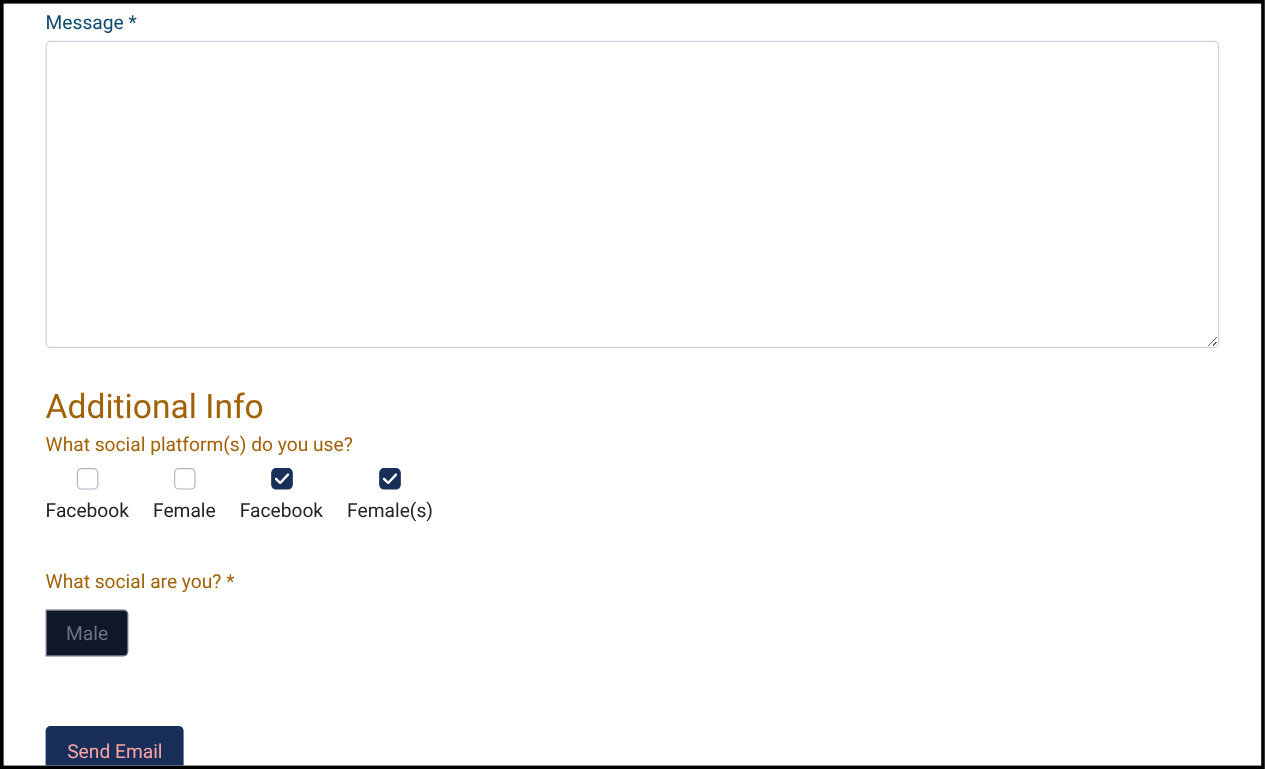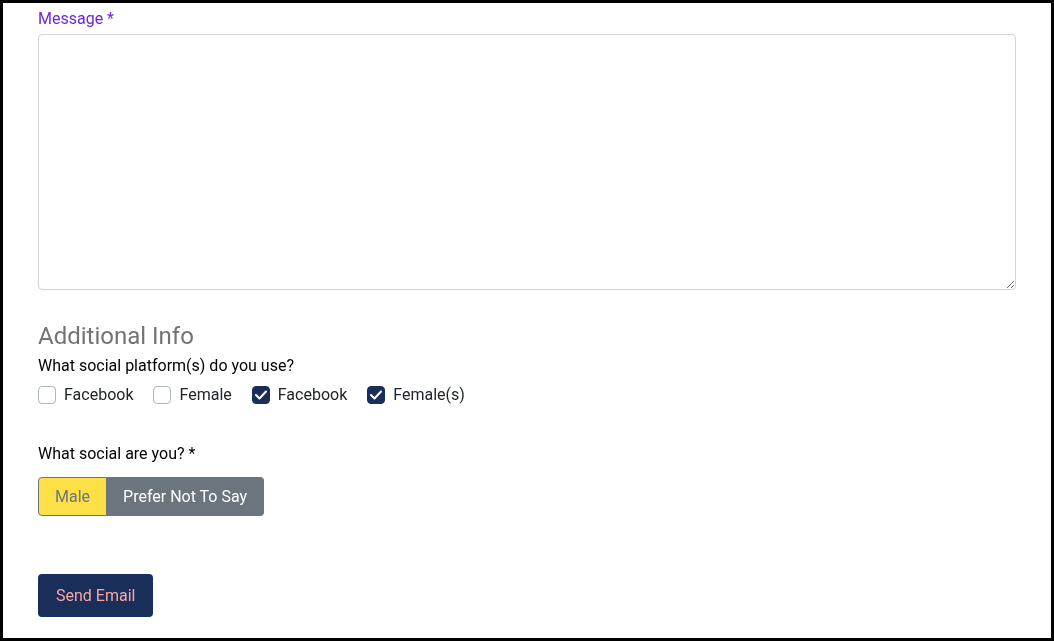--- a/index.html
+++ b/index.html
@@ -7,58 +7,59 @@
       font-family: -apple-system, BlinkMacSystemFont, "Segoe UI", Roboto, "Helvetica Neue", Arial, sans-serif;
       background: #fff;
       padding: 6px 35px 20px 35px;
       color: #212529;
       border: 3px solid #000;
       width: 1054px;
       height: 641px;
     }
     .field-label {
       font-size: 16px;
-      color: #6d28d9;
+      color: #0c4a6e;
       margin-bottom: 6px;
       display: block;
       font-weight: 400;
     }
     .textarea {
       width: 100%;
       height: 256px;
       border: 1px solid #ced4da;
       border-radius: 4px;
       padding: 8px 12px;
       font-size: 16px;
       font-family: inherit;
       resize: both;
       color: #495057;
       background: #fff;
     }
     .section-heading {
-      font-size: 24px;
+      font-size: 28px;
       font-weight: 400;
-      color: #737373;
+      color: #a16207;
       margin-top: 28px;
       margin-bottom: 6px;
     }
     .sub-question {
       font-size: 16px;
-      color: #000000;
+      color: #a16207;
       margin-bottom: 10px;
     }
     .checkbox-row {
       display: flex;
       gap: 20px;
       align-items: center;
     }
     .check-item {
       display: flex;
       align-items: center;
       gap: 8px;
+      flex-direction: column;
     }
     .checkbox {
       width: 18px;
       height: 18px;
       border-radius: 4px;
       display: flex;
       align-items: center;
       justify-content: center;
       cursor: pointer;
       flex-shrink: 0;
@@ -80,21 +81,21 @@
       color: #212529;
     }
     .gender-group {
       display: inline-flex;
       margin-top: 4px;
     }
     .gender-btn {
       padding: 9px 16px;
       font-size: 16px;
       border: 1px solid #6c757d;
-      background: #fde047;
+      background: #0f172a;
       color: #6c757d;
       cursor: pointer;
       font-family: inherit;
     }
     .gender-btn:first-child {
       border-radius: 4px 0 0 4px;
     }
     .gender-btn:last-child {
       border-radius: 0 4px 4px 0;
     }
@@ -151,21 +152,20 @@
           <path d="M1 5 L4.5 8.5 L11 1.5" stroke="#fff" stroke-width="2" fill="none" stroke-linecap="round" stroke-linejoin="round"></path>
         </svg>
     </div>
     <span class="check-label">Female(s)</span>
   </div>
 </div>
 
 <div class="sub-question" style="margin-top:40px;">What social are you? *</div>
 <div class="gender-group">
   <button class="gender-btn">Male</button>
-  <button class="gender-btn active">Prefer Not To Say</button>
 </div>
 
 <div>
   <button class="submit-btn">Send Email</button>
 </div>
 
 
 
 
 </body></html>

